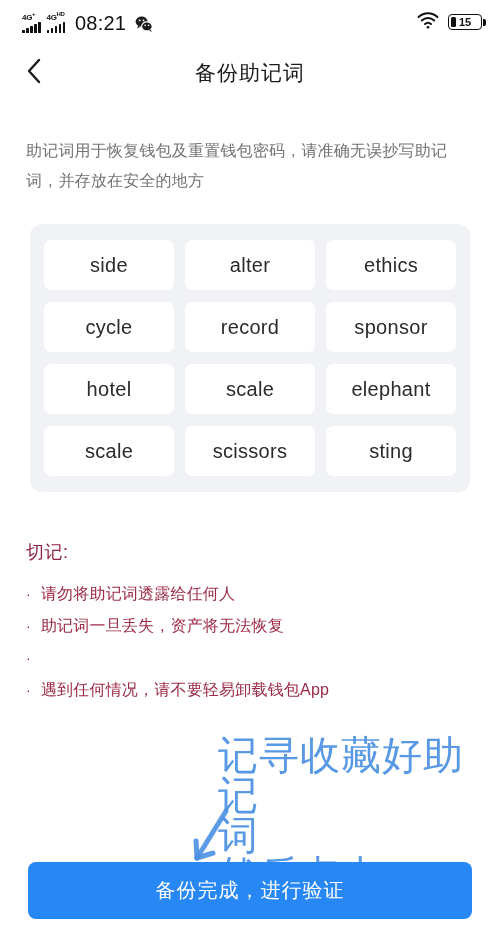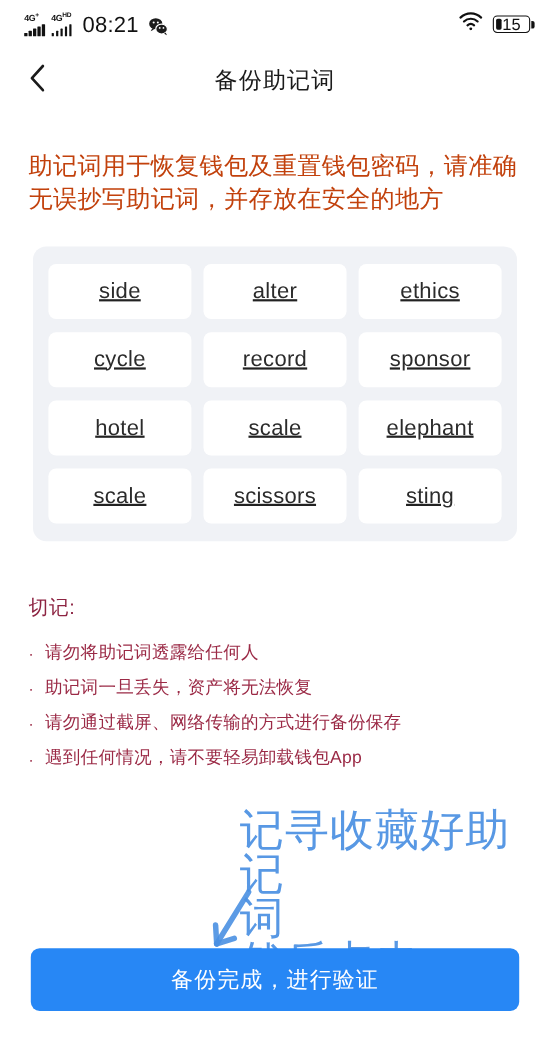--- a/index.html
+++ b/index.html
@@ -39,52 +39,51 @@
     position:relative; display:flex; align-items:center; justify-content:center;
   }
   .battery:after{
     content:""; position:absolute; right:-5px; top:4px;
     width:3px; height:7px; background:#111; border-radius:0 2px 2px 0;
   }
   .battery .lvl{
     position:absolute; left:2px; top:2px; bottom:2px; width:5px;
     background:#111; border-radius:1.5px;
   }
-  .battery .num{ font-size:15px; font-weight:400; color:#111; position:relative; z-index:2; }
+  .battery .num{ font-size:11px; font-weight:700; color:#111; position:relative; z-index:2; }
 
   
   .nav{
     height:58px; position:relative; display:flex; align-items:center; justify-content:center;
   }
   .nav-back{
     position:absolute; left:16px; top:50%; transform:translateY(-50%);
     width:36px; height:36px; display:flex; align-items:center; justify-content:center;
     cursor:pointer;
   }
   .nav-title{ font-size:21px; color:#1b1b1b; letter-spacing:1px; font-weight:400; }
 
   
   .desc{
     margin:34px 26px 0 26px;
-    font-size:22px;
+    font-size:16px;
     line-height:30px;
-    color:#c2410c;
+    color:#737373;
     letter-spacing:0.2px;
   }
 
   
   .mnemonic-panel{
     margin:28px 30px 0 30px;
     background:#f0f2f6;
     border-radius:12px;
     padding:16px 14px;
     display:grid;
     grid-template-columns:repeat(3, 1fr);
     gap:12px 11px;
-    text-decoration:underline;
   }
   .word-chip{
     background:#ffffff;
     border-radius:7px;
     height:50px;
     display:flex; align-items:center; justify-content:center;
     font-size:20px;
     color:#2b2b2b;
     letter-spacing:0.3px;
     cursor:default;
@@ -236,21 +235,20 @@
     <li>
       <span class="dot">·</span>
       <span>请勿将助记词透露给任何人</span>
     </li>
     <li>
       <span class="dot">·</span>
       <span>助记词一旦丢失，资产将无法恢复</span>
     </li>
     <li>
       <span class="dot">·</span>
-      <span>请勿通过截屏、网络传输的方式进行备份保存</span>
     </li>
     <li>
       <span class="dot">·</span>
       <span>遇到任何情况，请不要轻易卸载钱包App</span>
     </li>
   </ul>
 </div>
 
 <div class="annotation">
   <span>记寻收藏好助记</span>

